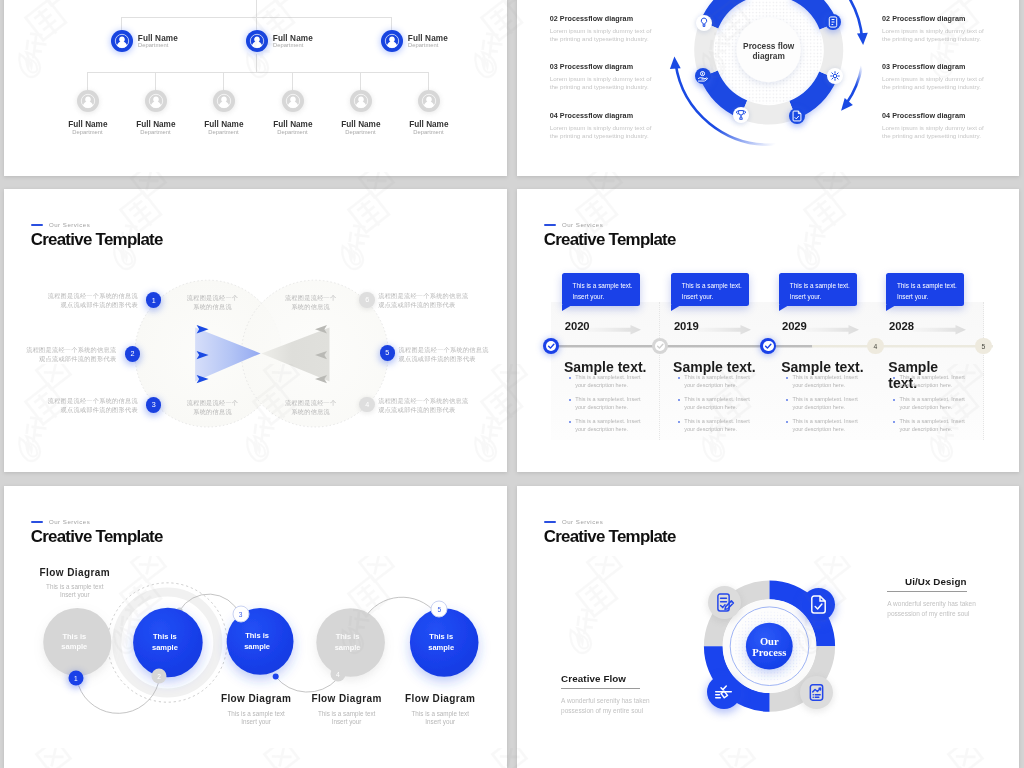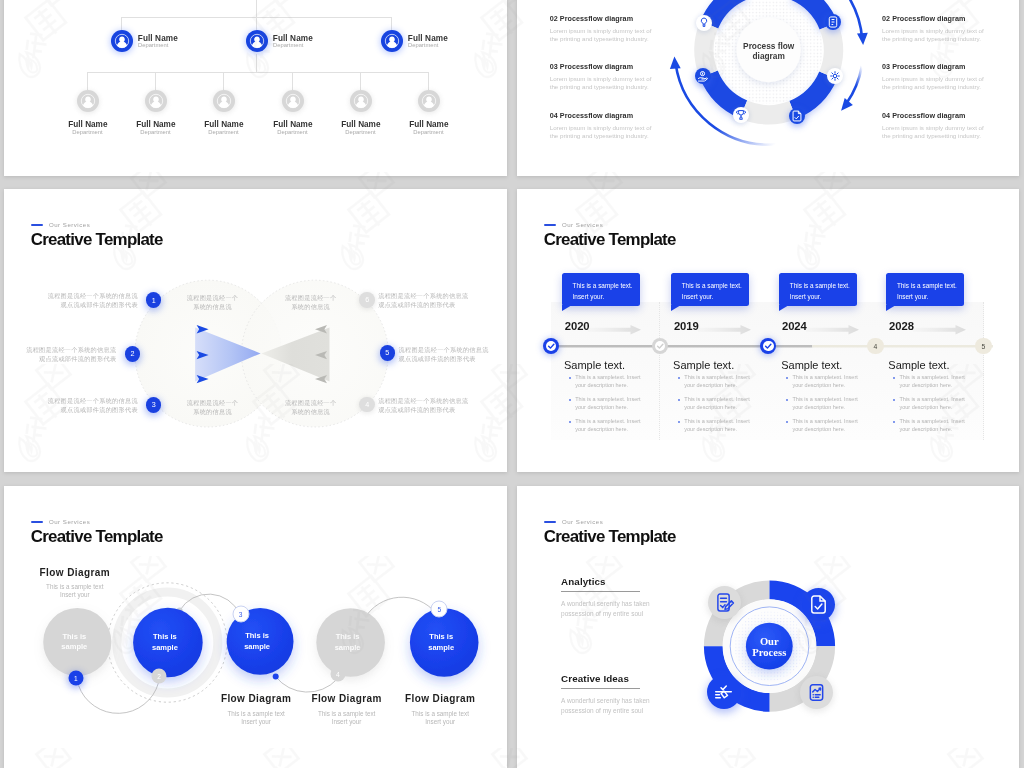--- a/index.html
+++ b/index.html
@@ -61,21 +61,21 @@
   .tlbub .bt{position:absolute;left:10.7px;top:8.2px;font-size:6.4px;color:#fff;line-height:1.62;}
   .tlyear{position:absolute;font-size:11.3px;font-weight:bold;color:#1b1b1b;letter-spacing:-.1px;}
   .tlarrow{position:absolute;height:9px;}
   .tlmark{position:absolute;width:16.4px;height:16.4px;border-radius:50%;}
   .tlmark.blue{background:#1a41e8;box-shadow:0 1px 6px 1px rgba(50,85,230,.35);}
   .tlmark.gray{background:#d6d6d6;}
   .tlmark.beige{background:#eeeade;display:flex;align-items:center;justify-content:center;
                 font-size:6.8px;color:#4a4a42;}
   .tlmark .inner{position:absolute;left:2.9px;top:2.9px;width:10.6px;height:10.6px;border-radius:50%;background:#fff;}
   .tlmark svg{position:absolute;left:0;top:0;}
-  .tlhead{position:absolute;font-size:11px;font-weight:normal;color:#1b1b1b;}
+  .tlhead{position:absolute;font-size:14px;font-weight:bold;color:#1b1b1b;}
   .tlbul{position:absolute;width:79px;}
   .tlbul .li{position:relative;padding-left:11.2px;font-size:5.5px;color:#b4b4b4;line-height:1.45;margin-bottom:6.2px;}
   .tlbul .li:before{content:"";position:absolute;left:4.6px;top:2.6px;width:2.1px;height:2.1px;
                     border-radius:50%;background:#5b7ae8;}
 
   
   .cfsvg{position:absolute;left:0;top:0;}
   .cfwrap{position:absolute;left:0;top:0;width:503px;height:282px;}
   .cfnodetxt{position:absolute;font-size:7.5px;font-weight:bold;color:#fff;text-align:center;
              line-height:1.42;transform:translate(-50%,-50%);white-space:nowrap;}
@@ -507,21 +507,21 @@
         <div class="tlmark gray" style="left: 135px; top: 149px;">
           <div class="inner"></div>
           <svg width="16.4" height="16.4" viewBox="0 0 24 24" fill="none" stroke="#cfcfcf" stroke-width="2.1" stroke-linecap="round" stroke-linejoin="round">
             <path d="M8.2 12.2 L10.9 14.8 L15.9 9.2"></path>
           </svg>
         </div>
         <div class="tlbub" style="left: 262.1px; top: 84.3px;">
           <div class="tail"></div>
           <div class="bt">This is a sample text.<br>Insert your.</div>
         </div>
-        <div class="tlyear" style="left: 265px; top: 131px;">2024</div>
+        <div class="tlyear" style="left: 265px; top: 131px;">2029</div>
         <div class="tlarrow" style="left: 288.6px; top: 131.9px;"><svg width="53" height="9.5" viewBox="0 0 53 9.5">
             <defs>
               <linearGradient id="tla2" x1="0" y1="0" x2="1" y2="0">
                 <stop offset="0%" stop-color="#ebebeb" stop-opacity=".25"></stop>
                 <stop offset="70%" stop-color="#e2e2e2" stop-opacity=".9"></stop>
                 <stop offset="100%" stop-color="#dcdcdc" stop-opacity="1"></stop>
               </linearGradient>
             </defs>
             <path d="M0 2.8 H42.5 V0 L53 4.75 L42.5 9.5 V6.7 H0 Z" fill="url(#tla2)"></path>
           </svg></div>
@@ -711,27 +711,27 @@
         <svg viewBox="0 0 24 24" width="33" height="33" fill="none" stroke="#2447ea" stroke-width="1.65" style="padding:0">
           <g transform="translate(4.2 4.2) scale(0.65)">
             <rect x="5.1" y="3.4" width="13.8" height="17.2" rx="2.6"></rect>
             <path d="M7.8 11.3l2.6-2.6 2.6 2.2 3.4-3.6" stroke-linecap="round" stroke-linejoin="round"></path>
             <path d="M14.9 7.3h1.6v1.8" stroke-linecap="round" stroke-linejoin="round"></path>
             <path d="M8.3 14.6h.1M10.6 14.6h5.5M8.3 17.4h.1M10.6 17.4h4" stroke-linecap="round"></path>
           </g>
         </svg>
       </div>
 
-    <div class="opblk" style="left:44.1px;top:89.8px;width:78.6px;">
-      <div class="opt">Analytics</div>
+    <div class="opblk" style="left:44.1px;top:186.6px;width:78.6px;">
+      <div class="opt">Creative Flow</div>
       <div class="opline"></div>
       <div class="opp"><span>A wonderful serenity has taken</span><br><span>possession of my entire soul</span></div>
     </div>
-    <div class="opblk" style="left:44.1px;top:186.6px;width:78.6px;">
-      <div class="opt">Creative Ideas</div>
+    <div class="opblk right" style="left:370.3px;top:89.8px;width:79.3px;">
+      <div class="opt">Ui/Ux Design</div>
       <div class="opline"></div>
       <div class="opp"><span>A wonderful serenity has taken</span><br><span>possession of my entire soul</span></div>
     </div>
   </div>
 </div>
 <div class="wm">
     <div class="wmi" style="left: -10px; top: -20px;"><svg viewBox="0 0 120 120" width="108" height="108">
         <g transform="rotate(-38 60 60)" fill="none" stroke="#7a7a7a" stroke-width="3.1">
           <path d="M17 86c-3-9 1-19 8-25 3 7 1 12-1 17 4-3 7-8 8-14 5 6 6 15 2 22-4 6-13 7-17 0z" stroke-width="2.6"></path>
           <path d="M22 82c0-5 3-9 6-12 .5 5-.5 8-2 11 3-2 4-5 5-8 2 4 2 9-1 13-2 3-8 1-8-4z" stroke-width="2.2"></path>

